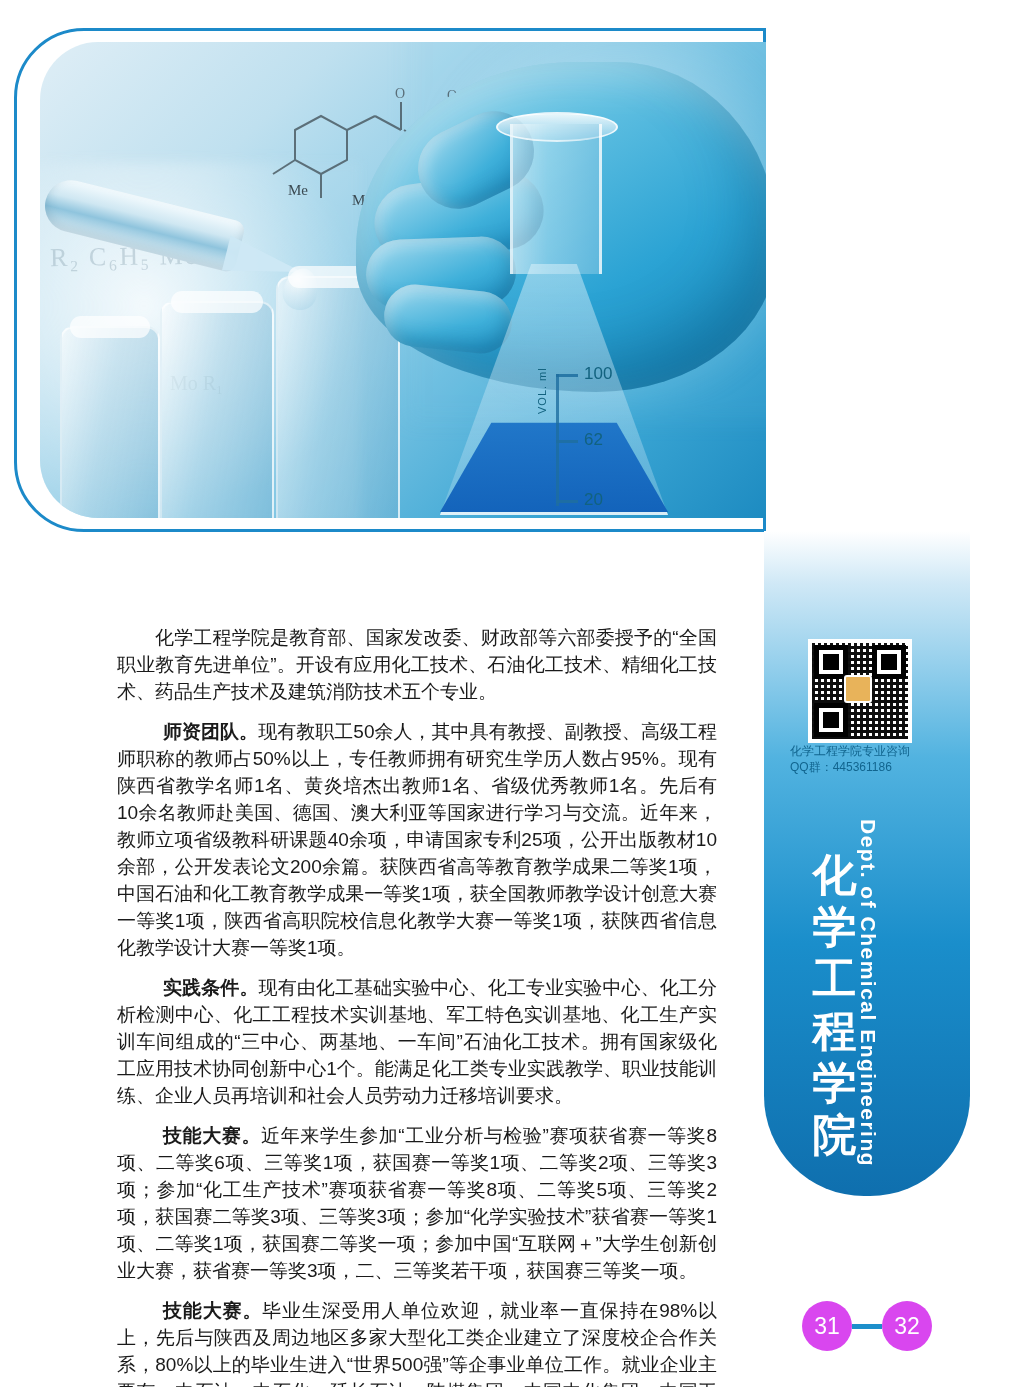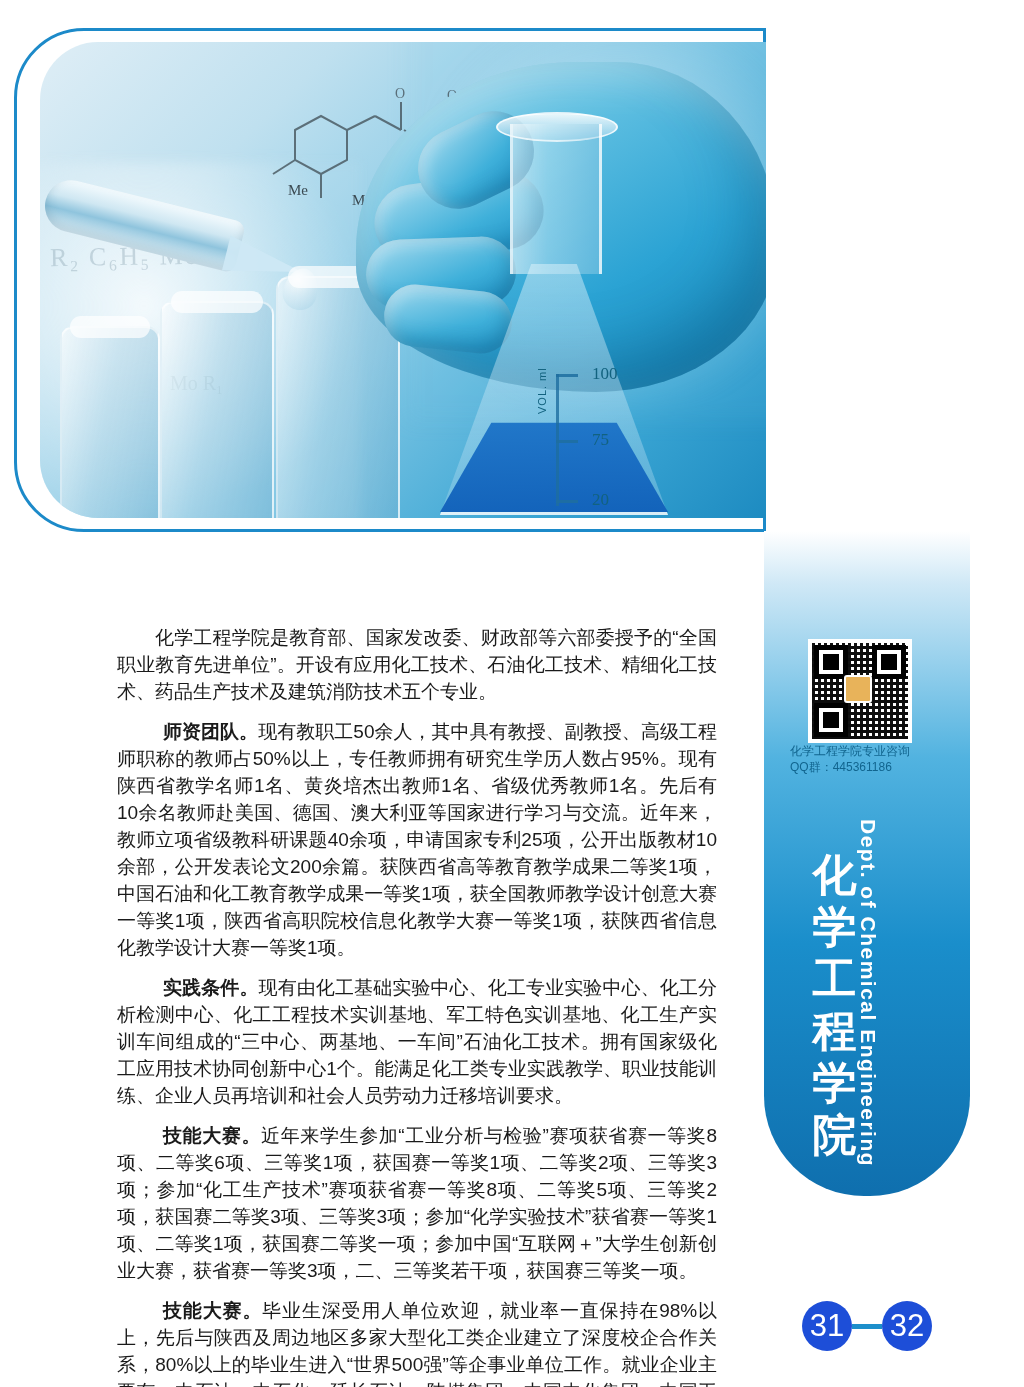--- a/index.html
+++ b/index.html
@@ -215,24 +215,24 @@
   }
   .tick {
     position: absolute;
     left: 118px;
     width: 22px;
     height: 3px;
     background: rgba(30,110,160,.85);
   }
   .tick-label {
     position: absolute;
-    left: 154px;
+    left: 146px;
     color: #12627f;
     font-size: 17px;
-    font-family: Liberation Serif, serif;
+    font-family: Liberation Sans, sans-serif;
   }
   .vol-text {
     position: absolute;
     left: 98px;
     top: 290px;
     color: #12627f;
     font-size: 11px;
     letter-spacing: 1px;
     transform: rotate(-90deg);
     transform-origin: left top;
@@ -331,23 +331,23 @@
     position: absolute;
     right: 92px;
     bottom: 36px;
     display: flex;
     align-items: center;
   }
   .pg {
     width: 50px;
     height: 50px;
     border-radius: 50%;
-    background: #1d4ed8;
+    background: #d946ef;
     color: #fff;
-    font-size: 31px;
+    font-size: 23px;
     display: flex;
     align-items: center;
     justify-content: center;
     font-family: "Liberation Sans", sans-serif;
   }
   .pg-line {
     width: 30px;
     height: 5px;
     background: #1d8fcb;
   }
@@ -428,21 +428,21 @@
     <div class="flask">
       <div class="flask-lip"></div>
       <div class="flask-neck"></div>
       <div class="flask-body"></div>
       <div class="flask-liquid"></div>
       <div class="flask-scale"></div>
       <div class="tick" style="top:250px;"></div>
       <div class="tick" style="top:316px;"></div>
       <div class="tick" style="top:376px;"></div>
       <div class="tick-label" style="top:240px;">100</div>
-      <div class="tick-label" style="top:306px;">75</div>
+      <div class="tick-label" style="top:306px;">62</div>
       <div class="tick-label" style="top:366px;">20</div>
       <div class="vol-text">VOL. ml</div>
     </div>
   </div>
 </div>
 
 <div class="side-banner">
   <div class="qr">
     <div class="qr-inner">
       <span class="qr-eye tl">

